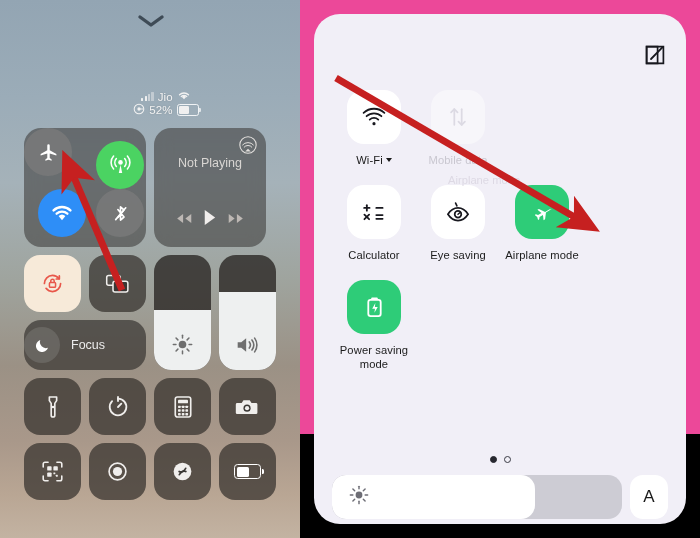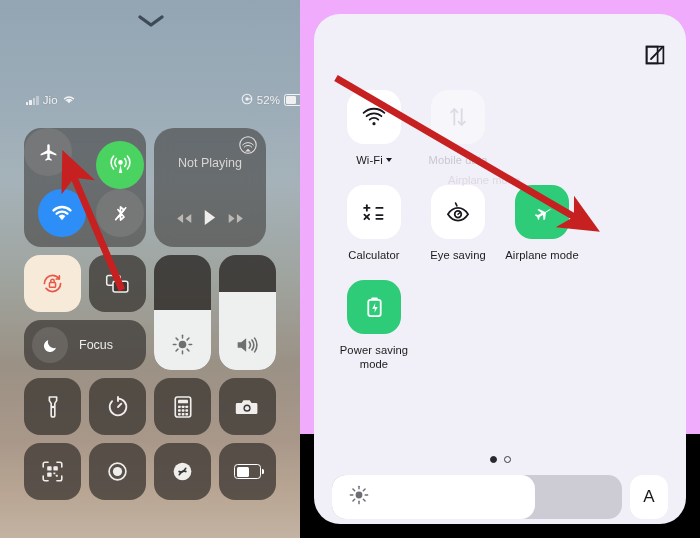--- a/index.html
+++ b/index.html
@@ -5,63 +5,63 @@
   html,body{margin:0;padding:0;background:#000;}
   body{width:700px;height:538px;overflow:hidden;font-family:"Liberation Sans",sans-serif;}
   .screen{position:relative;width:700px;height:538px;display:flex;}
 
   
   .ios-pane{position:relative;width:300px;height:538px;overflow:hidden;
     background:linear-gradient(180deg,#93a5b3 0%,#9bacb8 18%,#a5b2b9 34%,#9fa49e 52%,#9b9185 68%,#a9988a 82%,#b9a694 92%,#c3b3a2 100%);}
   .ios-chevron{position:absolute;left:137px;top:14px;width:28px;height:14px;}
   .ios-status{position:absolute;left:0;top:90px;width:332px;height:20px;
     display:flex;align-items:center;justify-content:space-between;padding:0 26px;box-sizing:border-box;
-    color:#f2f2f2;font-size:11.5px;text-shadow:0 0 2px rgba(0,0,0,.18);}
+    color:#f2f2f2;font-size:11.5px;text-shadow:0 0 2px rgba(0,0,0,.18);flex-direction:column;}
   .st-left,.st-right{display:flex;align-items:center;gap:4px;}
   .bars{display:flex;align-items:flex-end;gap:1.3px;height:9px;}
   .bars i{display:block;width:2.2px;background:#f2f2f2;border-radius:.5px;opacity:.95;}
   .bars i:nth-child(1){height:3px}.bars i:nth-child(2){height:5px}
   .bars i:nth-child(3){height:7px;opacity:.55}.bars i:nth-child(4){height:9px;opacity:.45}
   .carrier{font-size:11.5px;letter-spacing:.2px;}
   .batt-txt{font-size:11.5px;letter-spacing:.1px;}
   .batt-shell{width:20px;height:10px;border:1.2px solid rgba(255,255,255,.85);border-radius:2.6px;position:relative;display:inline-block;}
   .batt-shell::after{content:"";position:absolute;right:-3px;top:3px;width:1.6px;height:4px;background:rgba(255,255,255,.7);border-radius:0 1px 1px 0;}
   .batt-fill{position:absolute;left:1px;top:1px;bottom:1px;width:52%;background:#f0f0f0;border-radius:1.3px;}
 
   .cc-grid{position:absolute;left:24px;top:128px;width:252px;}
   .cc-row{display:flex;gap:8px;margin-bottom:8px;}
   .mod{background:rgba(60,58,56,.58);border-radius:17px;backdrop-filter:blur(8px);}
   .mod-conn{width:122px;height:119px;position:relative;}
   .circ{position:absolute;width:48px;height:48px;border-radius:50%;display:flex;align-items:center;justify-content:center;}.circ.c2{left:72px;top:13px;}
   .circ.c3{left:14px;top:61px;}.circ.c4{left:72px;top:61px;}
   .cg{background:rgba(122,122,122,.82);}
   .cgreen{background:#4bd362;}
   .cblue{background:#2e8ef7;}
-  .mod-media{width:112px;height:119px;position:relative;border-radius:20px;}
+  .mod-media{width:112px;height:119px;position:relative;}
   .airplay{position:absolute;right:9px;top:8px;}
   .np-text{position:absolute;left:0;right:0;top:28px;text-align:center;color:#d9d6d3;font-size:12.5px;}
   .transport{position:absolute;left:0;right:0;bottom:16px;display:flex;align-items:center;justify-content:space-around;padding:0 16px;box-sizing:border-box;}
 
   .sq{width:57px;height:57px;border-radius:16px;background:rgba(58,55,52,.62);display:flex;align-items:center;justify-content:center;}
   .sq.on{background:#f7ead9;}
   .sq.dk{background:rgba(52,48,45,.72);}
-  .focus{width:122px;height:50px;border-radius:17px;background:rgba(52,49,46,.68);display:flex;align-items:center;padding-left:8px;box-sizing:border-box;gap:11px;}
+  .focus{width:122px;height:50px;border-radius:17px;background:rgba(52,49,46,.68);display:flex;align-items:center;box-sizing:border-box;gap:11px;}
   .focus-ic{width:36px;height:36px;border-radius:50%;background:rgba(120,118,115,.55);display:flex;align-items:center;justify-content:center;}
   .focus-lb{color:#ececec;font-size:12.5px;}
   .slider{width:57px;height:115px;border-radius:17px;background:rgba(40,36,33,.78);position:relative;overflow:hidden;}
   .slider-fill{position:absolute;left:0;right:0;bottom:0;background:#eef0f0;}
   .slider-ic{position:absolute;left:0;right:0;bottom:14px;display:flex;justify-content:center;}
   .col-left{display:flex;flex-direction:column;gap:8px;}
   .tiles-row{display:flex;gap:8px;}
   .lp-batt{width:25px;height:13px;border:1.8px solid #fff;border-radius:3.6px;position:relative;}
   .lp-batt::after{content:"";position:absolute;right:-4px;top:3.5px;width:2px;height:5px;background:#fff;border-radius:0 1.5px 1.5px 0;}
   .lp-fill{position:absolute;left:1.5px;top:1.5px;bottom:1.5px;width:48%;background:#fff;border-radius:1.6px;}
 
   
-  .and-pane{position:relative;width:400px;height:434px;background:#f0abfc;}
+  .and-pane{position:relative;width:400px;height:434px;background:#ec4899;}
   .qs-panel{position:absolute;left:14px;top:14px;width:372px;height:510px;background:#f1eff7;border-radius:26px;overflow:hidden;}
   .qs-edit{position:absolute;right:20px;top:30px;width:22px;height:22px;}
   .qs-grid{position:absolute;left:18px;top:76px;width:336px;}
   .qs-row{display:flex;margin-bottom:8px;}
   .qs-cell{width:84px;display:flex;flex-direction:column;align-items:center;}
   .qs-ic{width:54px;height:54px;border-radius:17px;background:#fff;display:flex;align-items:center;justify-content:center;}
   .qs-ic.active{background:#2ecc78;}
   .qs-ic.dim{background:#f7f6fa;}
   .qs-lb{margin-top:9px;font-size:11.2px;color:#1b1b1b;text-align:center;line-height:1.25;letter-spacing:.1px;display:flex;align-items:center;justify-content:center;gap:3px;flex-wrap:wrap;}
   .qs-lb.dim{color:#c9c7d0;}

